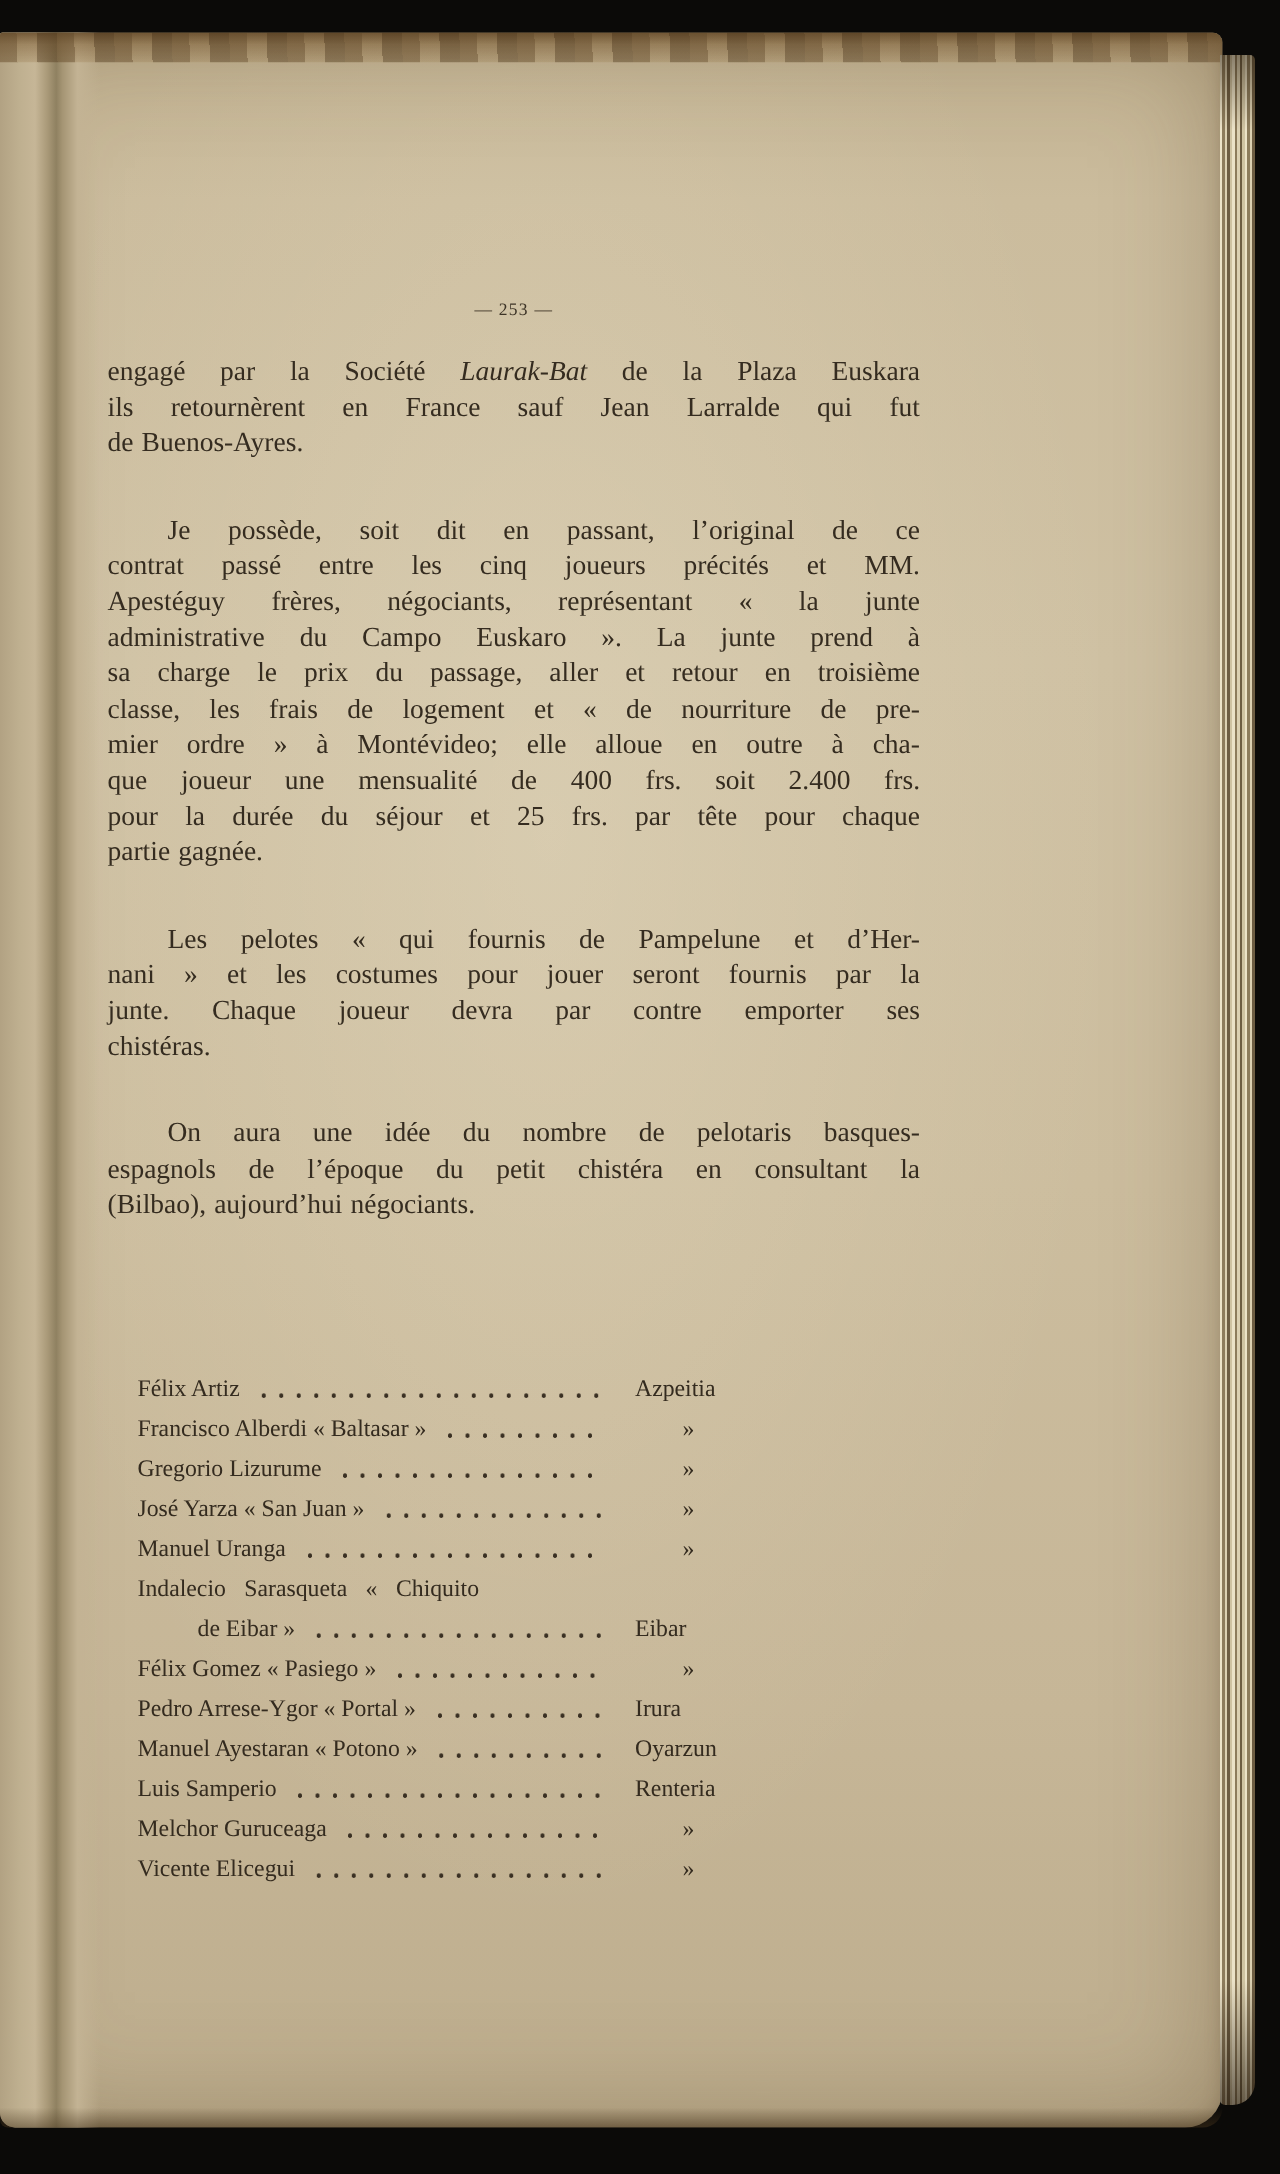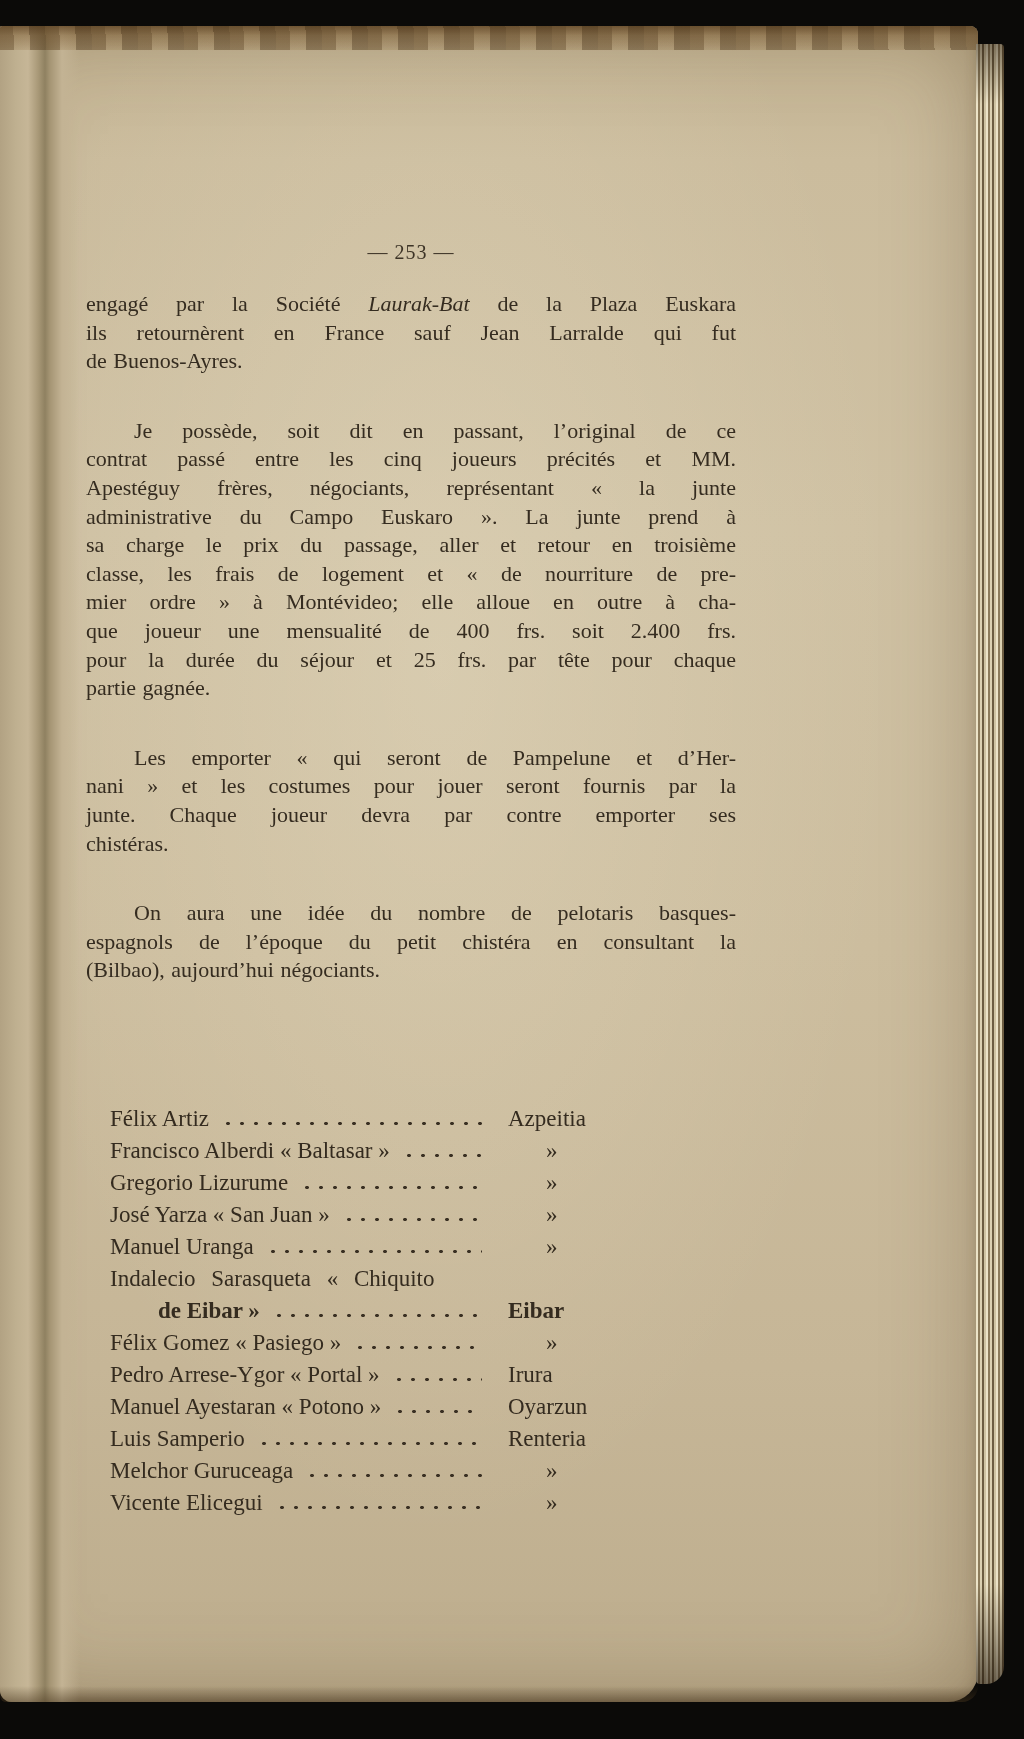--- a/index.html
+++ b/index.html
@@ -58,37 +58,37 @@
     background:linear-gradient(180deg, #6d5636, #97foo 0) , linear-gradient(180deg,#6f5837 0%, #9a8157 30%, #8c7448 70%, #5e4a2d 100%);
     border-radius:4px 60% 60% 4px / 4px 50% 50% 4px;
     opacity:.85;
   }
   
   .content {
     position:absolute; left:86px; top:215px; width:650px;
     color:#352c20;
   }
   .page-number {
-    text-align:center; font-size:20px; letter-spacing:1px;
+    text-align:center; font-size:14px; letter-spacing:1px;
     margin-bottom:26px; color:#3c3326;
   }
   .line {
     font-size:22px; line-height:28.6px;
     text-align:justify; text-align-last:justify;
     word-spacing:1px;
     white-space:normal;
   }
   .line.last { text-align-last:left; }
   .line.ind  { text-indent:48px;margin-top:41px; }
   .line i { font-style:italic; }
   
   .player-list { margin-top:118px; padding-left:24px; width:566px; }
   .list-row {
     display:flex; align-items:baseline;
-    font-size:23px; line-height:32px; height:32px;
+    font-size:19px; line-height:32px; height:32px;
     color:#342b1f;
   }
   .list-row .player-name { flex:0 0 auto; white-space:pre; }
   .list-row .player-name.spread { word-spacing:10px; }
   .list-row .leader-dots {
     flex:1 1 auto; align-self:stretch; margin:0 10px 0 12px;
     background-image:radial-gradient(circle, #3a3023 1.7px, rgba(0,0,0,0) 1.9px);
     background-size:14px 5px; background-repeat:repeat-x;
     background-position:left calc(100% - 9px);
   }
@@ -122,21 +122,21 @@
             <div class="line">Apestéguy frères, négociants, représentant « la junte</div>
             <div class="line">administrative du Campo Euskaro ». La junte prend à</div>
             <div class="line">sa charge le prix du passage, aller et retour en troisième</div>
             <div class="line">classe, les frais de logement et « de nourriture de pre-</div>
             <div class="line">mier ordre » à Montévideo; elle alloue en outre à cha-</div>
             <div class="line">que joueur une mensualité de 400 frs. soit 2.400 frs.</div>
             <div class="line">pour la durée du séjour et 25 frs. par tête pour chaque</div>
             <div class="line last">partie gagnée.</div>
           </div>
           <div class="paragraph">
-            <div class="line ind">Les emporter « qui seront de Pampelune et d’Her-</div>
+            <div class="line ind">Les pelotes « qui fournis de Pampelune et d’Her-</div>
             <div class="line">nani » et les costumes pour jouer seront fournis par la</div>
             <div class="line">junte. Chaque joueur devra par contre emporter ses</div>
             <div class="line last">chistéras.</div>
           </div>
           <div class="paragraph">
             <div class="line ind">On aura une idée du nombre de pelotaris basques-</div>
             <div class="line">espagnols de l’époque du petit chistéra en consultant la</div>
             <div class="line last">(Bilbao), aujourd’hui négociants.</div>
           </div>
         </div>
@@ -164,21 +164,21 @@
           <div class="list-row">
             <div class="player-name">Manuel Uranga</div>
             <div class="leader-dots"></div>
             <div class="player-place ditto">»</div>
           </div>
           <div class="list-row">
             <div class="player-name spread">Indalecio Sarasqueta « Chiquito</div>
             <div class="leader-spacer"></div>
             <div class="player-place"></div>
           </div>
-          <div class="list-row" style="padding-left: 48px; font-weight: bold;">
+          <div class="list-row" style="padding-left: 48px;">
             <div class="player-name">de Eibar »</div>
             <div class="leader-dots"></div>
             <div class="player-place">Eibar</div>
           </div>
           <div class="list-row">
             <div class="player-name">Félix Gomez « Pasiego »</div>
             <div class="leader-dots"></div>
             <div class="player-place ditto">»</div>
           </div>
           <div class="list-row">

